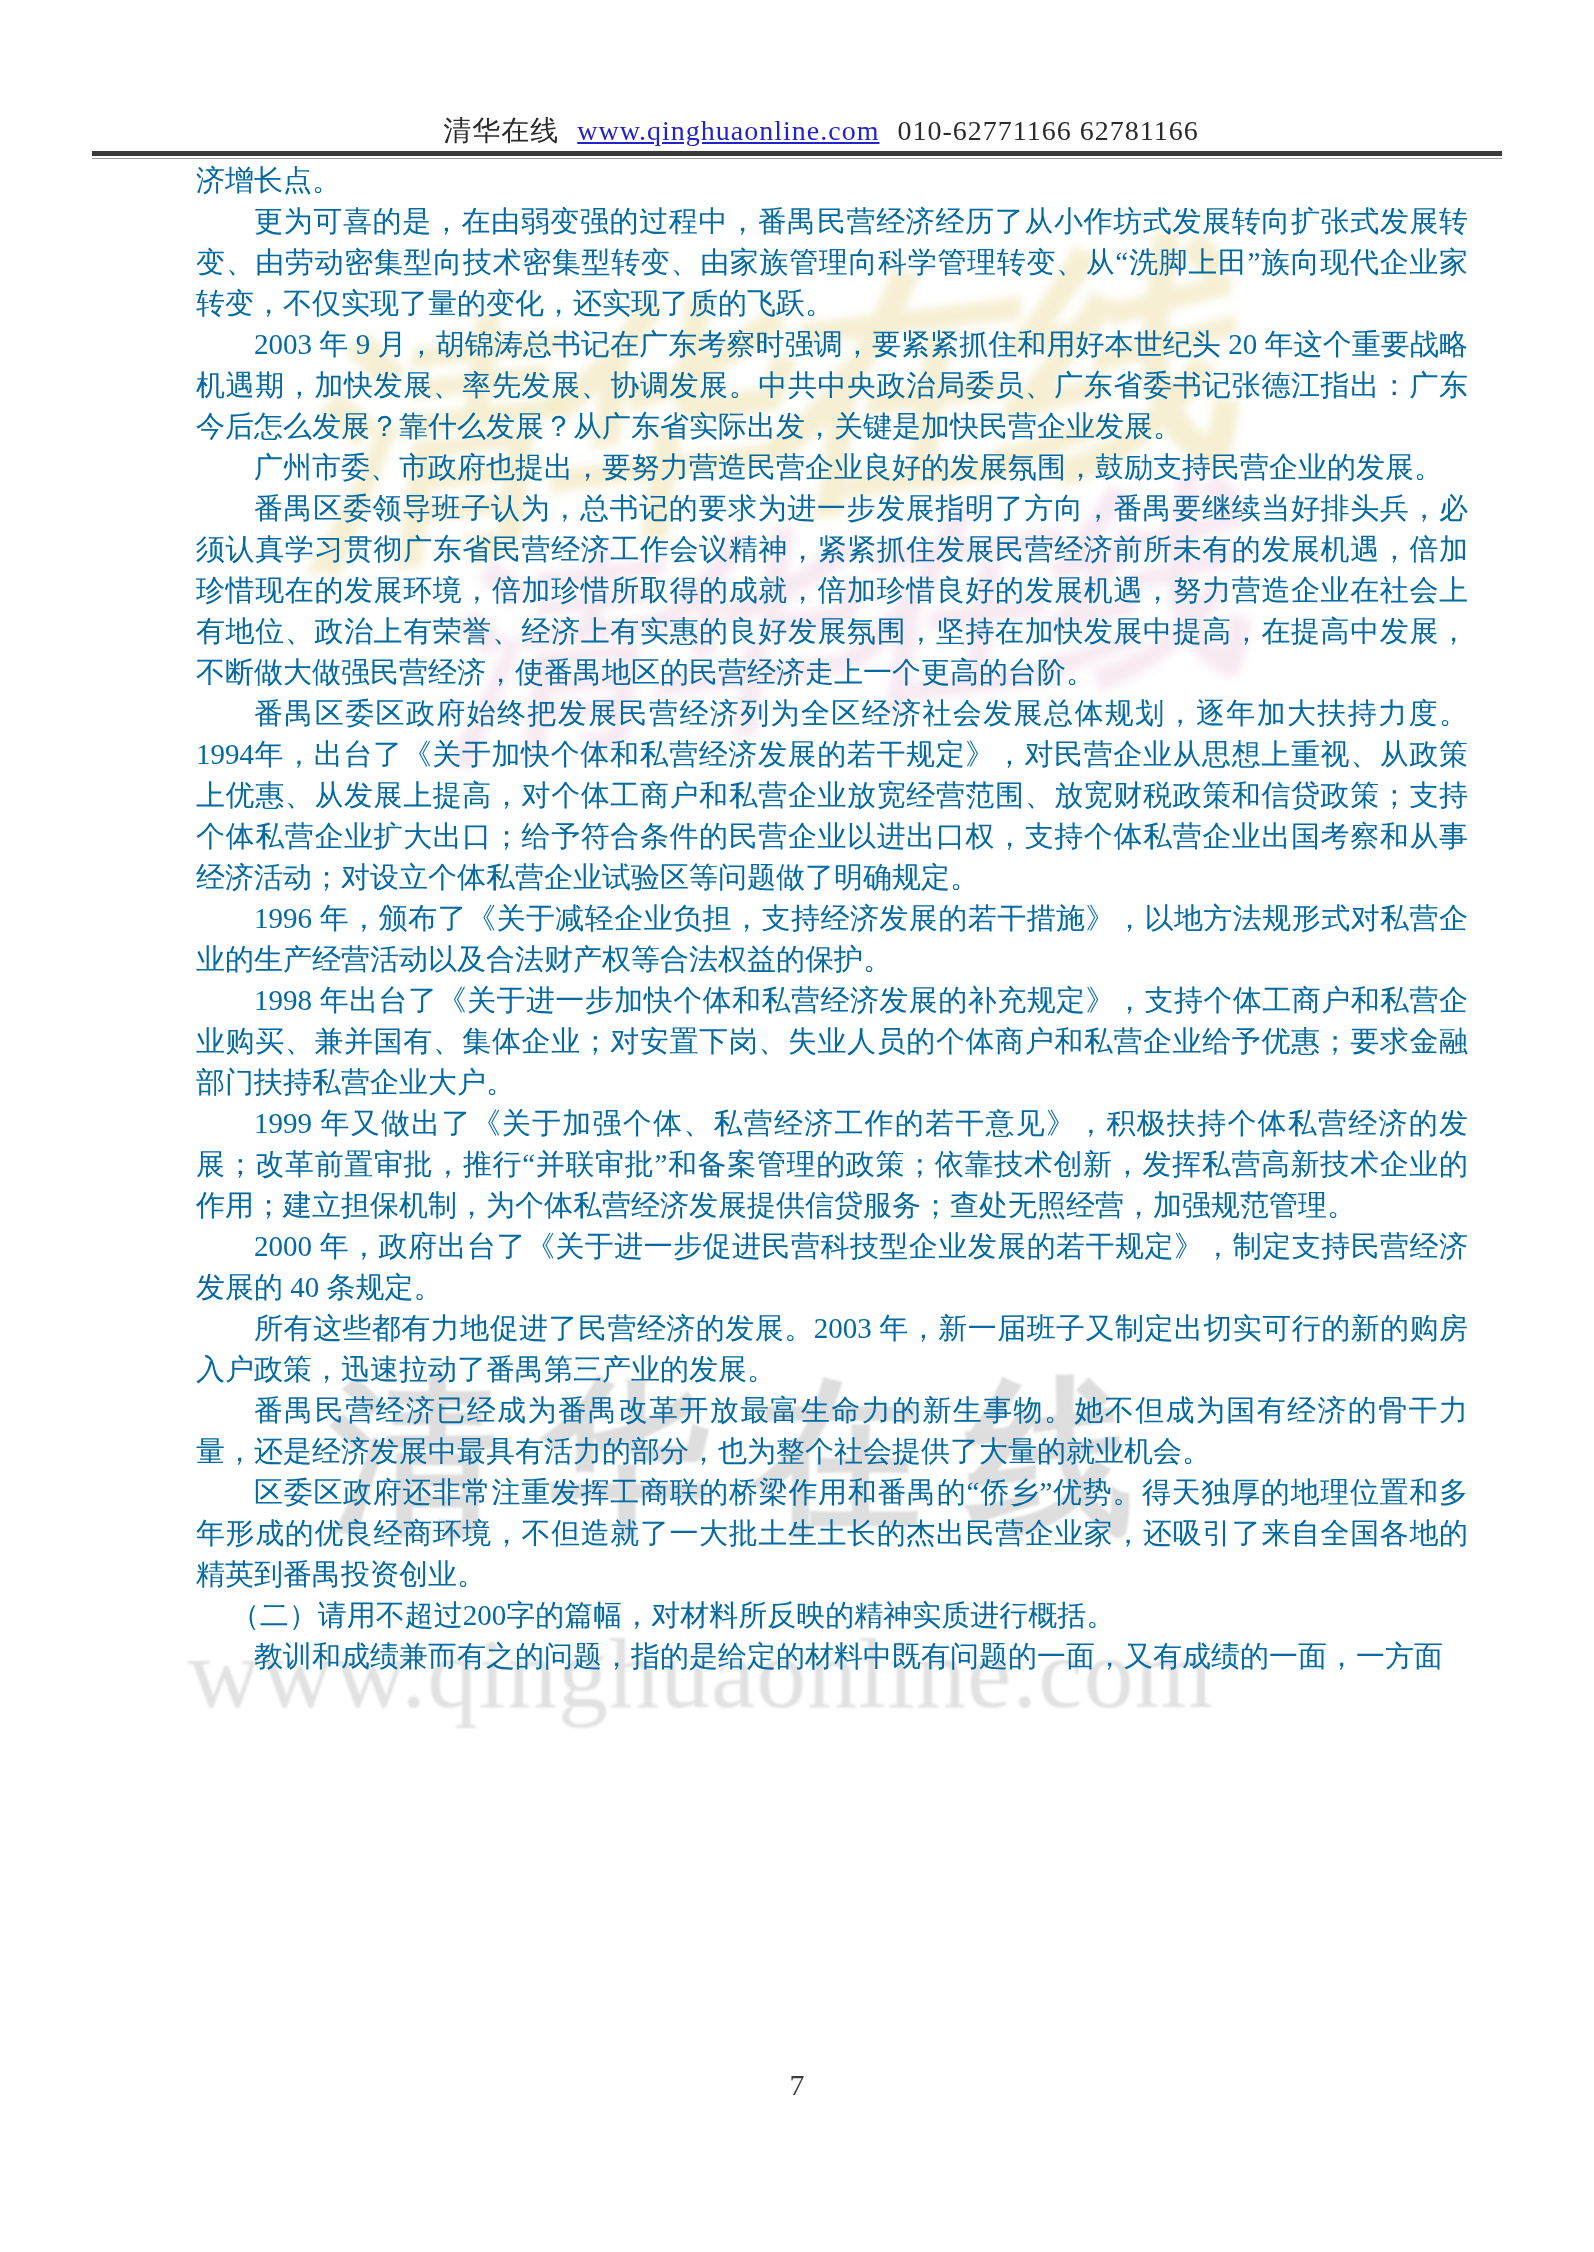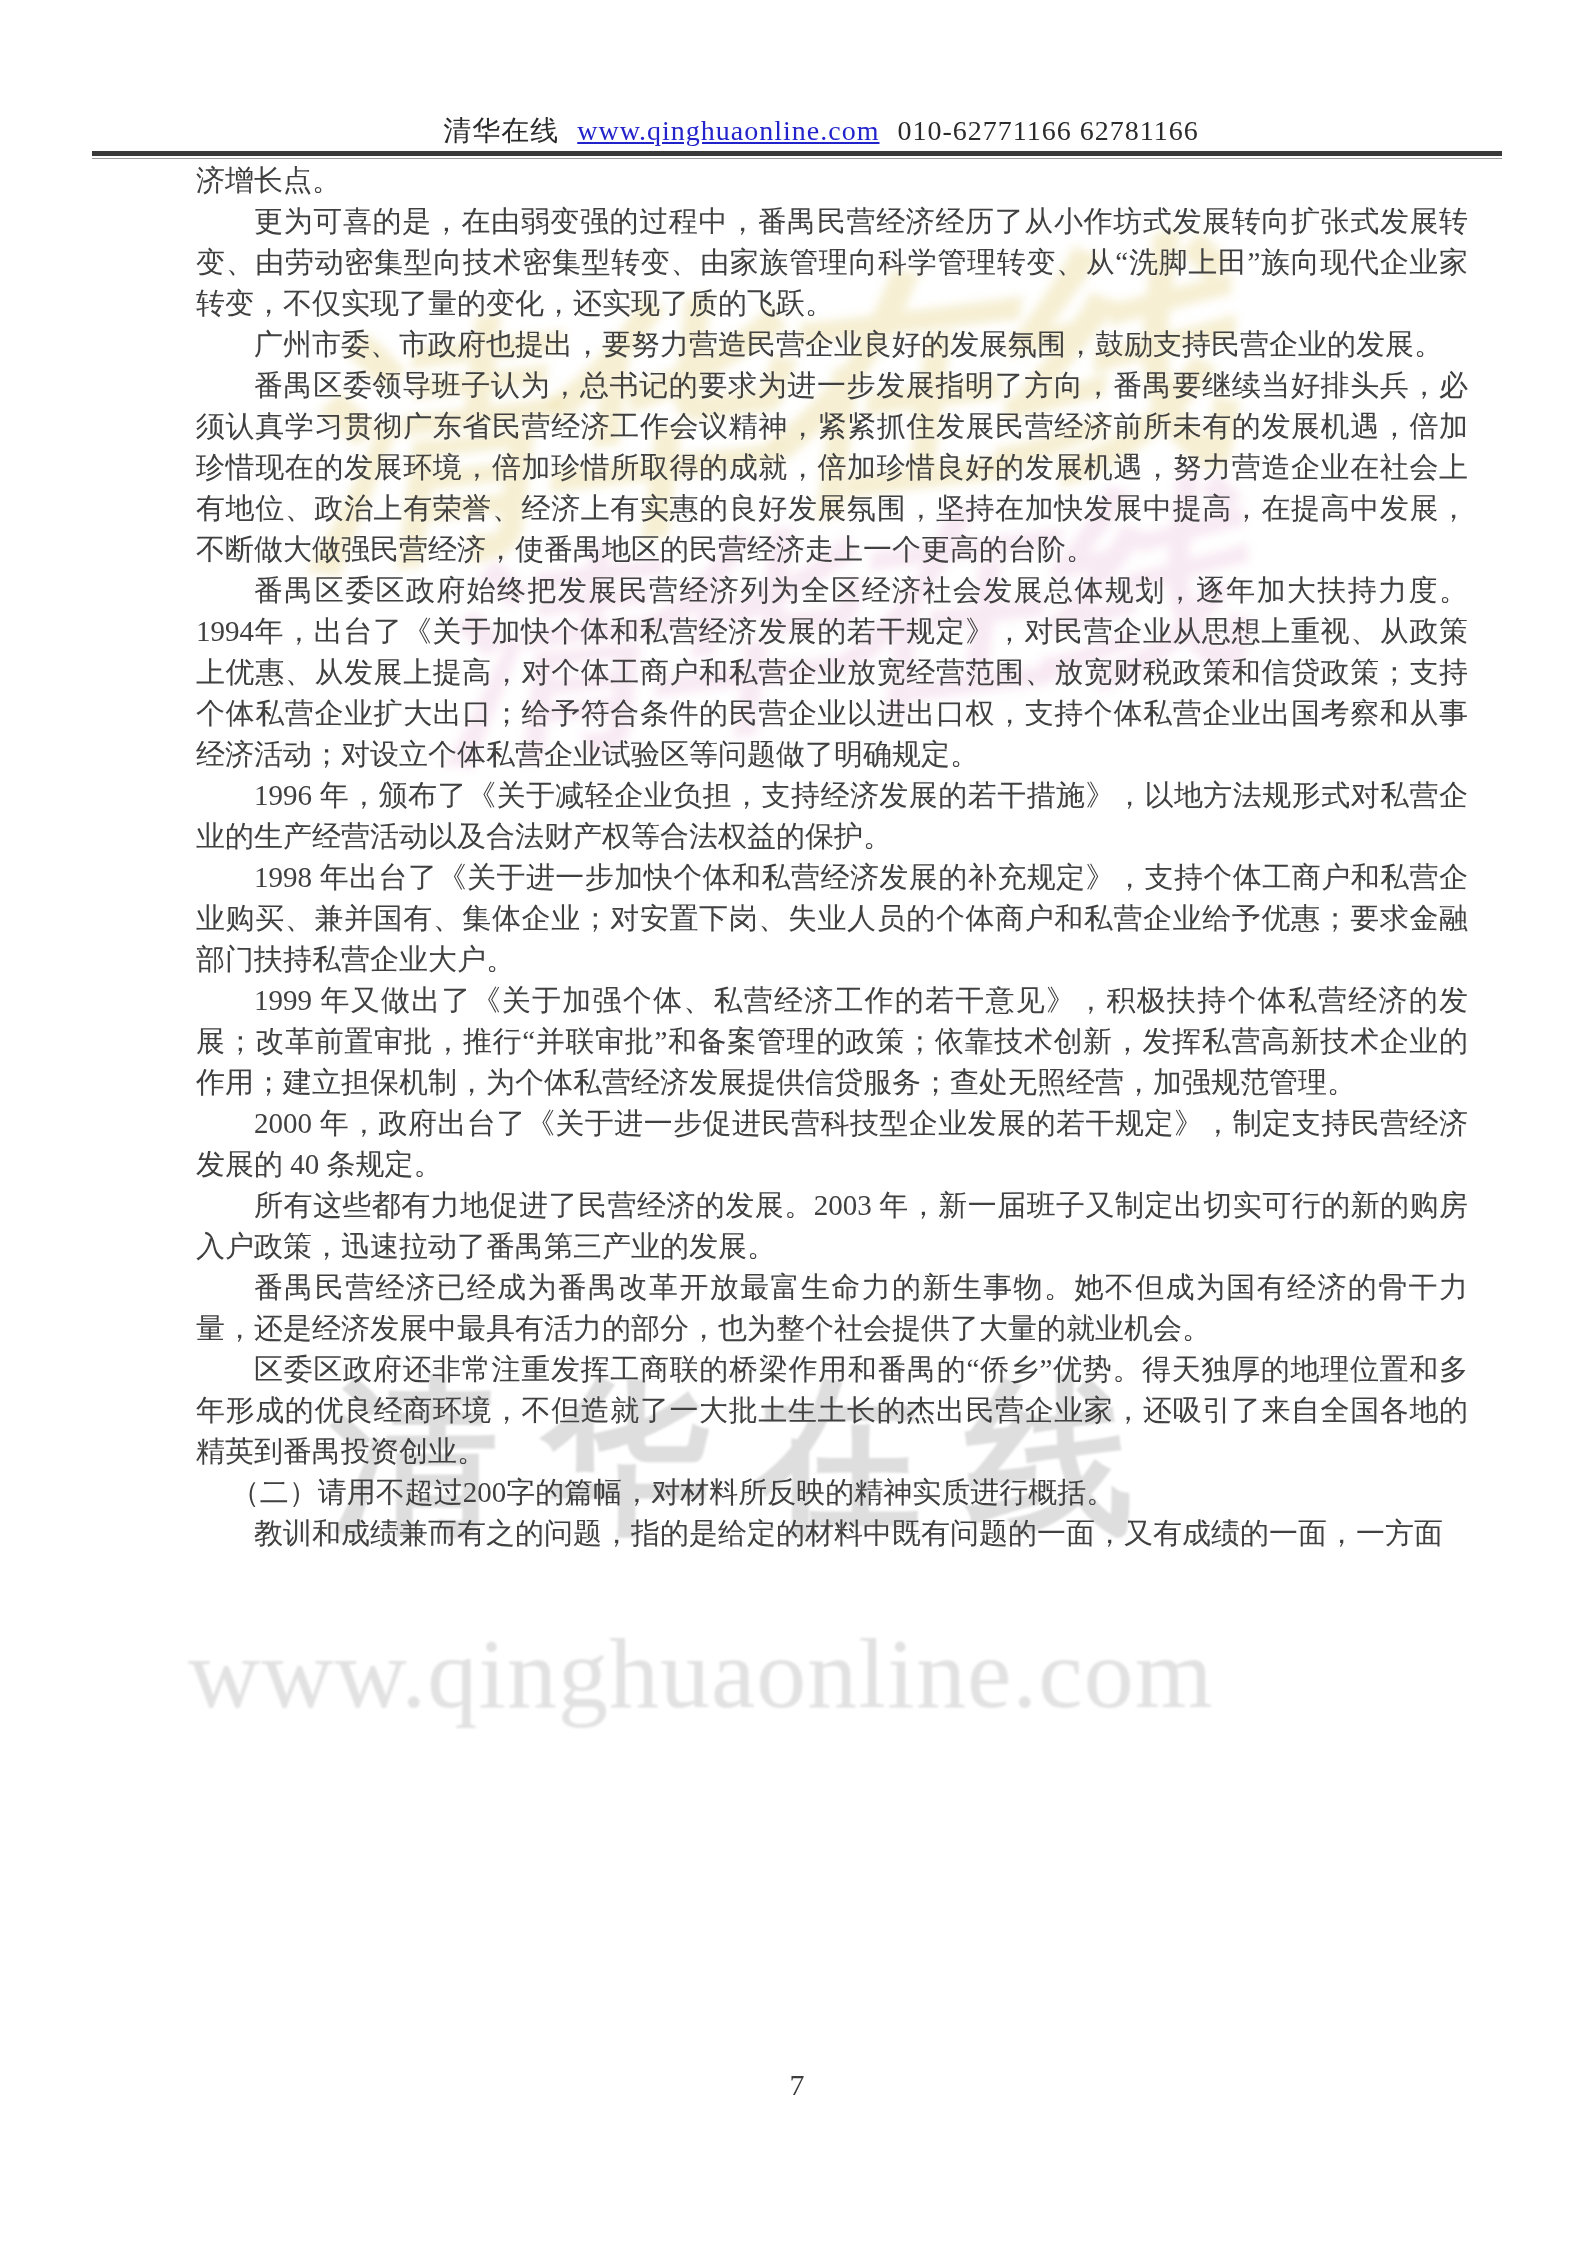--- a/index.html
+++ b/index.html
@@ -93,21 +93,21 @@
 
   
   .content {
     position: absolute;
     top: 160px;
     left: 196px;
     width: 1272px;
     z-index: 2;
     font-size: 29px;
     line-height: 41px;
-    color: #404040;
+    color: #0369a1;
     text-align: justify;
   }
   .content p {
     margin: 0;
     padding: 0;
     text-indent: 2em;
   }
   .content p.no-indent { text-indent: 0; }
   .content p.small-indent { text-indent: 1.2em; }
 
@@ -134,20 +134,21 @@
 <div class="page-header">
   <span>清华在线</span>
   <span class="site-link">www.qinghuaonline.com</span>
   <span>010-62771166 62781166</span>
 </div>
 <div class="header-rule"></div>
 
 <div class="content">
   <p class="no-indent">济增长点。</p>
   <p>更为可喜的是，在由弱变强的过程中，番禺民营经济经历了从小作坊式发展转向扩张式发展转变、由劳动密集型向技术密集型转变、由家族管理向科学管理转变、从“洗脚上田”族向现代企业家转变，不仅实现了量的变化，还实现了质的飞跃。</p>
+  <p>2003 年 9 月，胡锦涛总书记在广东考察时强调，要紧紧抓住和用好本世纪头 20 年这个重要战略机遇期，加快发展、率先发展、协调发展。中共中央政治局委员、广东省委书记张德江指出：广东今后怎么发展？靠什么发展？从广东省实际出发，关键是加快民营企业发展。</p>
   <p>广州市委、市政府也提出，要努力营造民营企业良好的发展氛围，鼓励支持民营企业的发展。</p>
   <p>番禺区委领导班子认为，总书记的要求为进一步发展指明了方向，番禺要继续当好排头兵，必须认真学习贯彻广东省民营经济工作会议精神，紧紧抓住发展民营经济前所未有的发展机遇，倍加珍惜现在的发展环境，倍加珍惜所取得的成就，倍加珍惜良好的发展机遇，努力营造企业在社会上有地位、政治上有荣誉、经济上有实惠的良好发展氛围，坚持在加快发展中提高，在提高中发展，不断做大做强民营经济，使番禺地区的民营经济走上一个更高的台阶。</p>
   <p>番禺区委区政府始终把发展民营经济列为全区经济社会发展总体规划，逐年加大扶持力度。1994年，出台了《关于加快个体和私营经济发展的若干规定》，对民营企业从思想上重视、从政策上优惠、从发展上提高，对个体工商户和私营企业放宽经营范围、放宽财税政策和信贷政策；支持个体私营企业扩大出口；给予符合条件的民营企业以进出口权，支持个体私营企业出国考察和从事经济活动；对设立个体私营企业试验区等问题做了明确规定。</p>
   <p>1996 年，颁布了《关于减轻企业负担，支持经济发展的若干措施》，以地方法规形式对私营企业的生产经营活动以及合法财产权等合法权益的保护。</p>
   <p>1998 年出台了《关于进一步加快个体和私营经济发展的补充规定》，支持个体工商户和私营企业购买、兼并国有、集体企业；对安置下岗、失业人员的个体商户和私营企业给予优惠；要求金融部门扶持私营企业大户。</p>
   <p>1999 年又做出了《关于加强个体、私营经济工作的若干意见》，积极扶持个体私营经济的发展；改革前置审批，推行“并联审批”和备案管理的政策；依靠技术创新，发挥私营高新技术企业的作用；建立担保机制，为个体私营经济发展提供信贷服务；查处无照经营，加强规范管理。</p>
   <p>2000 年，政府出台了《关于进一步促进民营科技型企业发展的若干规定》，制定支持民营经济发展的 40 条规定。</p>
   <p>所有这些都有力地促进了民营经济的发展。2003 年，新一届班子又制定出切实可行的新的购房入户政策，迅速拉动了番禺第三产业的发展。</p>
   <p>番禺民营经济已经成为番禺改革开放最富生命力的新生事物。她不但成为国有经济的骨干力量，还是经济发展中最具有活力的部分，也为整个社会提供了大量的就业机会。</p>
   <p>区委区政府还非常注重发挥工商联的桥梁作用和番禺的“侨乡”优势。得天独厚的地理位置和多年形成的优良经商环境，不但造就了一大批土生土长的杰出民营企业家，还吸引了来自全国各地的精英到番禺投资创业。</p>

